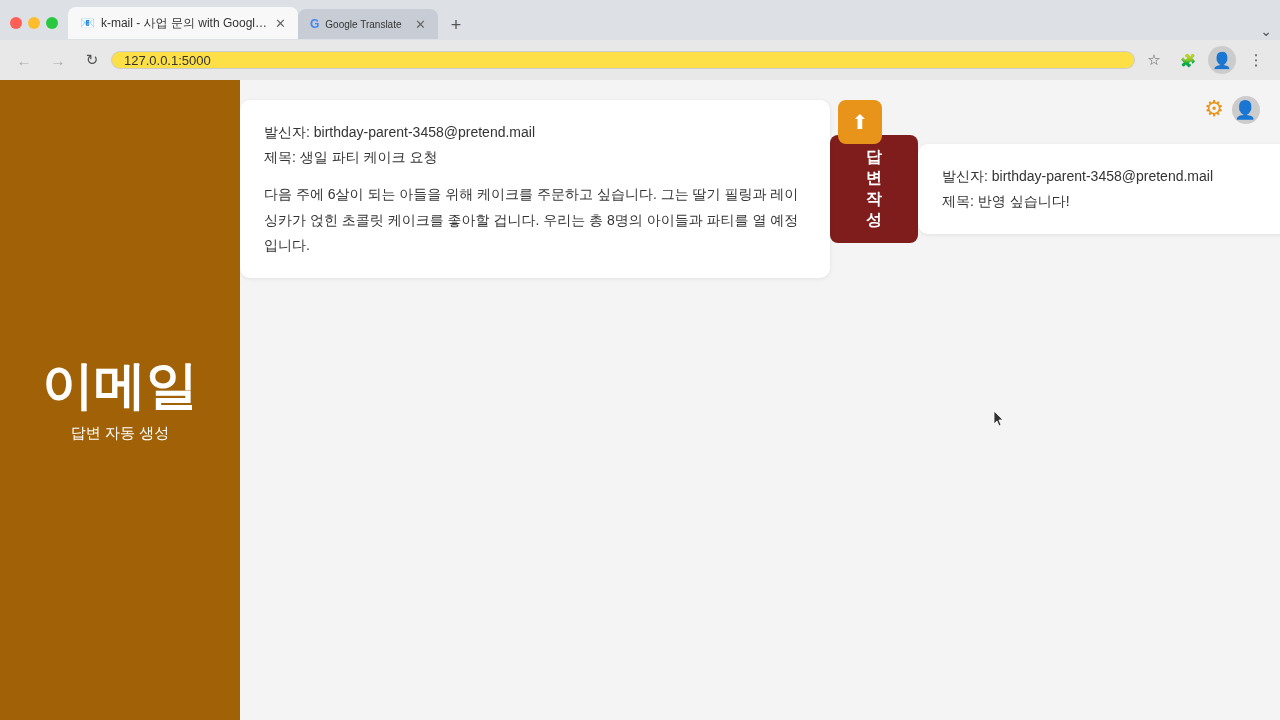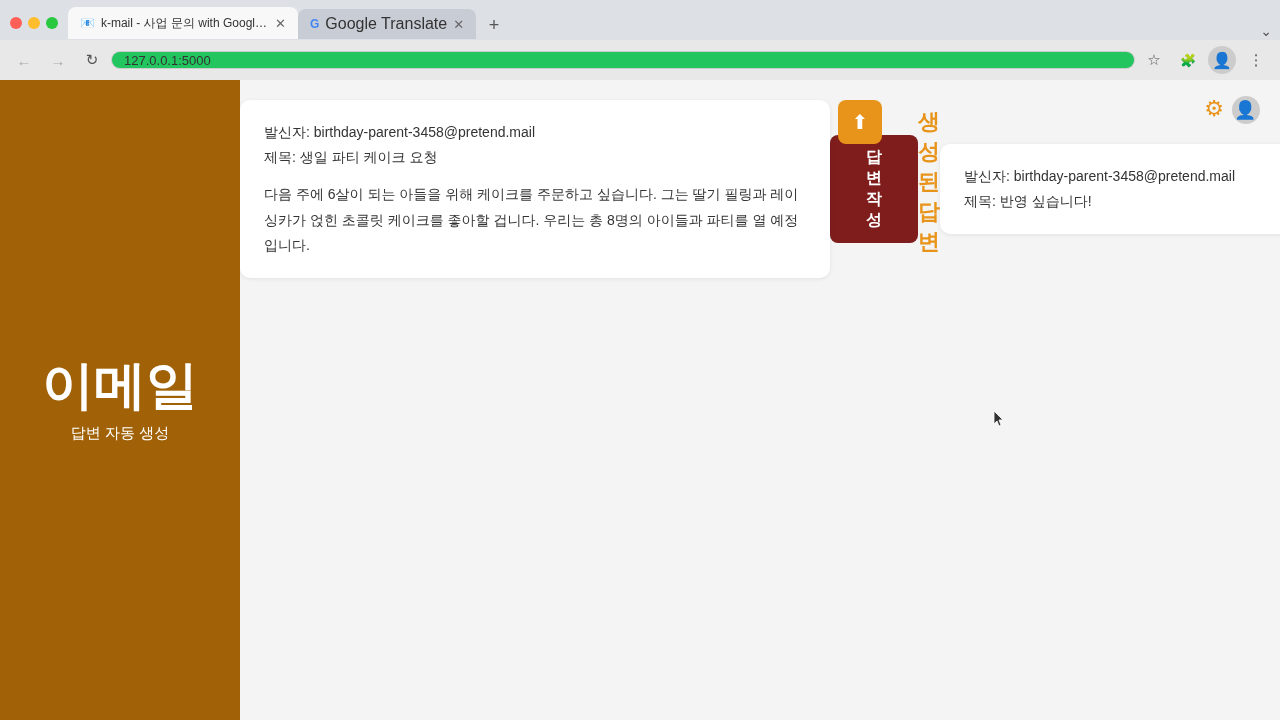--- a/index.html
+++ b/index.html
@@ -23,37 +23,37 @@
     <div style="display:flex;align-items:flex-end;flex:1;gap:0;">
 
       <div style="display:flex;align-items:center;background:#f8f8f8;border-radius:8px 8px 0 0;padding:0 12px;height:32px;gap:6px;max-width:230px;min-width:160px;">
         <span style="font-size:12px;">📧</span>
         <span style="font-size:12px;color:#333;white-space:nowrap;overflow:hidden;text-overflow:ellipsis;flex:1;">k-mail - 사업 문의 with Google...</span>
         <span style="font-size:13px;color:#666;cursor:pointer;">✕</span>
       </div>
 
       <div style="display:flex;align-items:center;background:#c8cdd5;border-radius:8px 8px 0 0;padding:0 12px;height:30px;gap:6px;max-width:220px;min-width:140px;">
         <span style="font-size:12px;color:#4285f4;font-weight:bold;">G</span>
-        <span style="font-size:16px;color:#333;white-space:nowrap;overflow:hidden;text-overflow:ellipsis;flex:1;">Google Translate</span>
+        <span style="font-size:10px;color:#333;white-space:nowrap;overflow:hidden;text-overflow:ellipsis;flex:1;">Google Translate</span>
         <span style="font-size:13px;color:#666;cursor:pointer;">✕</span>
       </div>
 
       <div style="width:28px;height:28px;display:flex;align-items:center;justify-content:center;font-size:18px;color:#555;cursor:pointer;border-radius:50%;margin-left:4px;">+</div>
 
       <div style="margin-left:auto;display:flex;align-items:center;padding-right:8px;">
         <div style="font-size:14px;color:#555;cursor:pointer;">⌄</div>
       </div>
     </div>
   </div>
 
   <div style="display:flex;align-items:center;padding:4px 10px;height:40px;background:#e8e8e8;gap:6px;">
     <div style="width:28px;height:28px;display:flex;align-items:center;justify-content:center;border-radius:50%;cursor:pointer;font-size:15px;color:#aaa;">←</div>
     <div style="width:28px;height:28px;display:flex;align-items:center;justify-content:center;border-radius:50%;cursor:pointer;font-size:15px;color:#aaa;">→</div>
     <div style="width:28px;height:28px;display:flex;align-items:center;justify-content:center;border-radius:50%;cursor:pointer;font-size:15px;color:#555;">↻</div>
-    <div style="flex:1;height:16px;background:#22c55e;border-radius:14px;display:flex;align-items:center;padding:0 12px;font-size:13px;color:#333;border:none;box-shadow:0 0 0 1px #ccc;">
+    <div style="flex:1;height:16px;background:#fde047;border-radius:14px;display:flex;align-items:center;padding:0 12px;font-size:13px;color:#333;border:none;box-shadow:0 0 0 1px #ccc;">
       <span style="flex:1;">127.0.0.1:5000</span>
     </div>
     <div style="width:28px;height:28px;display:flex;align-items:center;justify-content:center;border-radius:50%;cursor:pointer;font-size:15px;color:#555;">☆</div>
     <div style="width:28px;height:28px;display:flex;align-items:center;justify-content:center;border-radius:50%;cursor:pointer;font-size:13px;color:#555;">🧩</div>
     <div style="width:28px;height:28px;display:flex;align-items:center;justify-content:center;border-radius:50%;cursor:pointer;overflow:hidden;background:#ccc;">
       <span style="font-size:16px;">👤</span>
     </div>
     <div style="width:28px;height:28px;display:flex;align-items:center;justify-content:center;border-radius:50%;cursor:pointer;font-size:15px;color:#555;">⋮</div>
   </div>
 </div>
@@ -89,23 +89,20 @@
           </div>
         </div>
 
         <div style="position:absolute;right:-52px;top:0;width:44px;height:44px;background:#E8941A;border-radius:8px;display:flex;align-items:center;justify-content:center;cursor:pointer;">
           <span style="color:#fff;font-size:20px;">⬆</span>
         </div>
       </div>
 
       <button style="background:#7f1d1d;color:#fff;border:none;border-radius:8px;padding:12px 36px;font-size:16px;font-weight:600;cursor:pointer;margin:24px 0;">답변 작성</button>
 
-      <div style="width:590px;margin-bottom:14px;">
-        <h2 style="font-size:22px;font-weight:700;color:#E8941A;">생성된 답변</h2>
-      </div>
 
       <div style="position:relative;width:590px;">
         <div style="background:#fff;border-radius:10px;padding:20px 24px;width:590px;box-shadow:0 1px 4px rgba(0,0,0,0.08);">
           <div style="font-size:14px;color:#333;line-height:1.8;">
             <span>발신자:</span>
             <span>birthday-parent-3458@pretend.mail</span><br>
             <span>제목:</span>
             <span>반영 싶습니다!</span>
           </div>
         </div>

